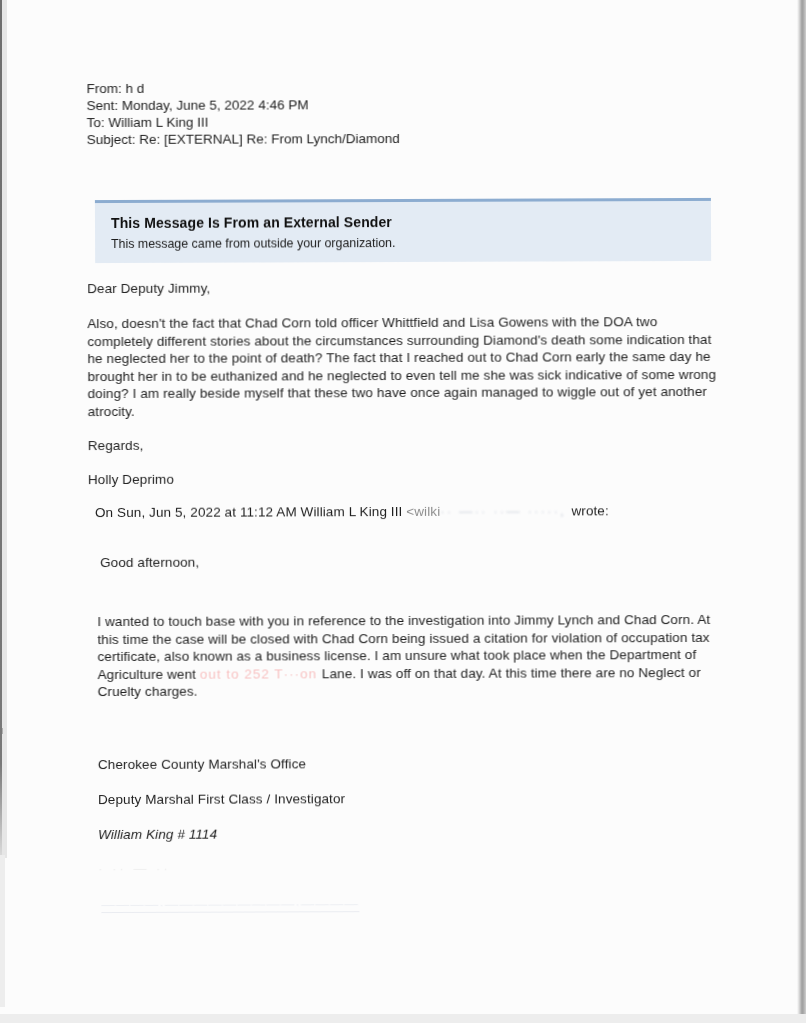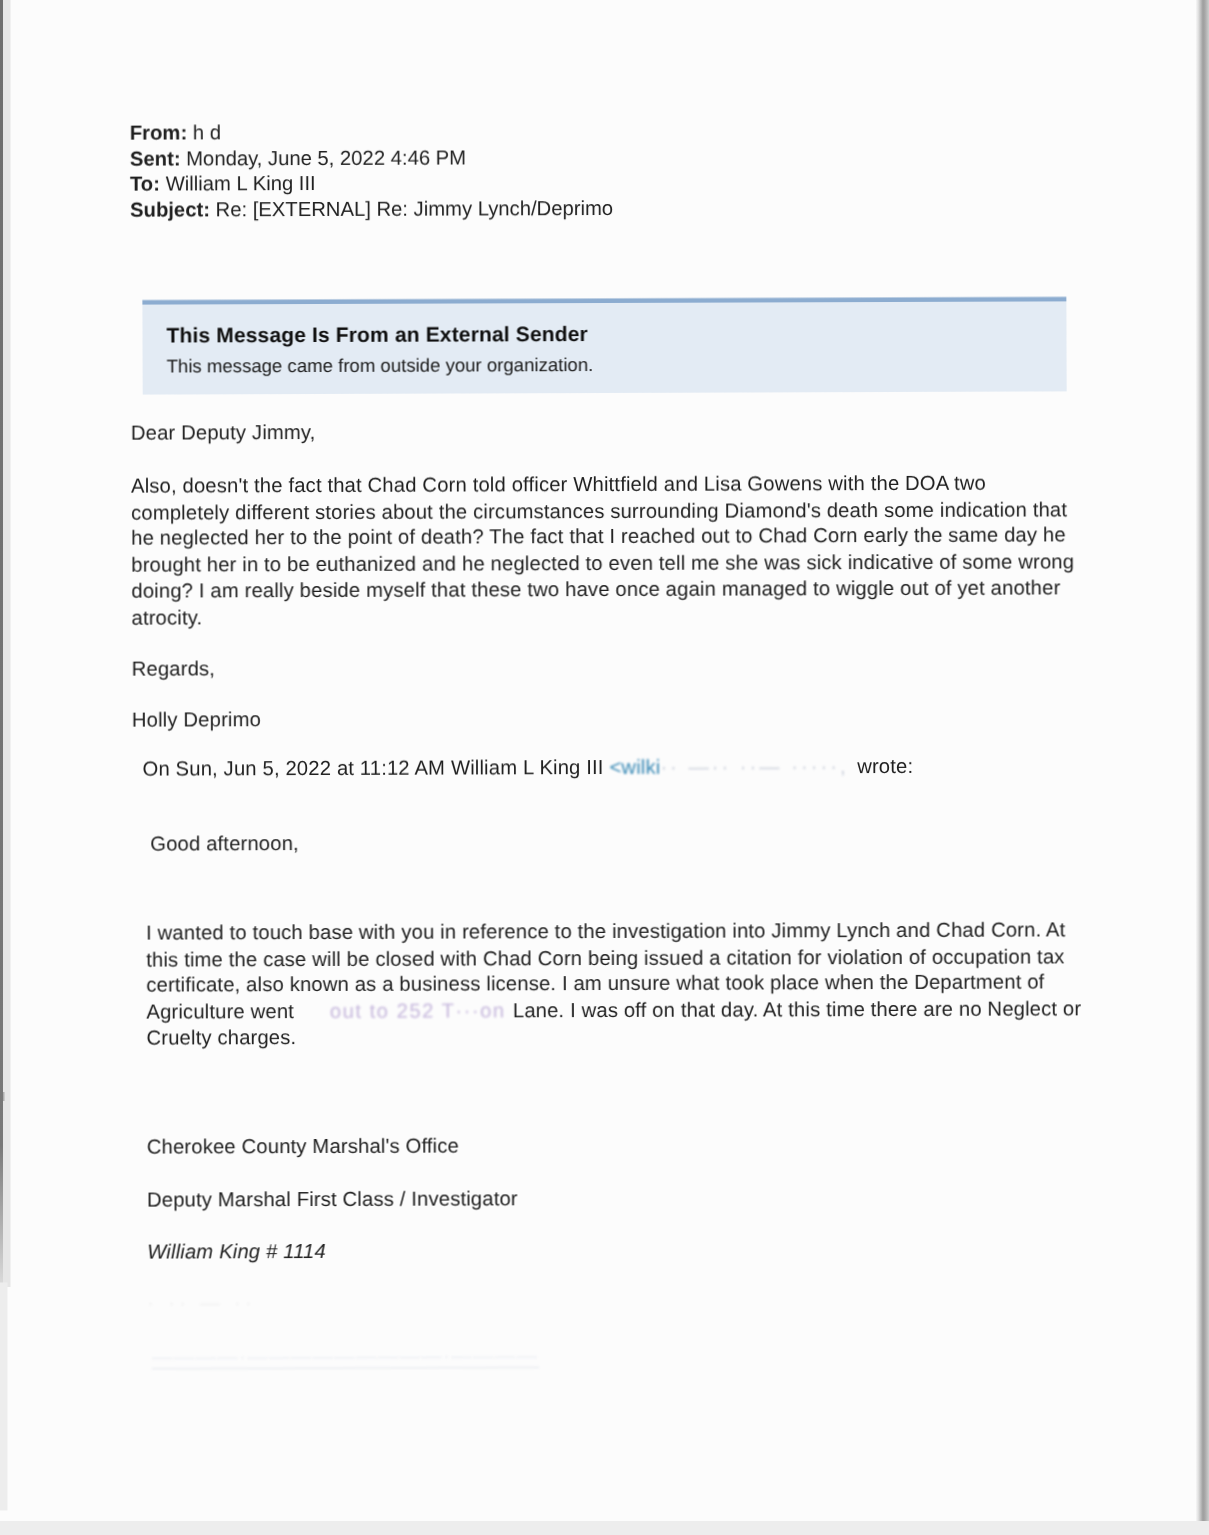--- a/index.html
+++ b/index.html
@@ -52,52 +52,51 @@
     letter-spacing: 0.1px;
     white-space: nowrap;
   }
   .para {
     font-size: 13.5px;
     line-height: 17.6px;
     letter-spacing: 0.1px;
     white-space: normal;
   }
   .hdr-row { font-size: 13.5px; line-height: 17px; }
-  .hdr-label { font-weight: bold; }
+  .hdr-label { font-weight: normal; }
   
   .ext-banner {
     left: 96px; top: 199px; width: 616px; height: 60px;
     border-top: 3px solid #8cacd0;
     background: #e3ebf4;
   }
   .ext-title {
     margin: 12px 0 0 16px;
     font-size: 14px; font-weight: bold; color: #101010;
     letter-spacing: 0.1px;
   }
   .ext-sub {
     margin: 6px 0 0 16px;
     font-size: 12.4px; color: #1c1c1c;
   }
   
   .ghost-dark {
-    color: #0369a1; opacity: 0.8;
+    color: #737373; opacity: 0.8;
     filter: blur(0.6px);
     text-align: right;
   }
   .ghost-faint {
     color: #5a6a8e; opacity: 0.30;
     filter: blur(0.8px);
     letter-spacing: 2px;
   }
   .whiteout {
-    color: #4c1d95; opacity: 0.32;
+    color: #ef4444; opacity: 0.32;
     filter: blur(0.7px);
     letter-spacing: 1px;
-    margin-left: 20px;
   }
   .ghost-smudge-1 {
     left: 97px; top: 860px;
     font-size: 13px; color: rgba(40,40,40,0.07);
     filter: blur(0.6px); letter-spacing: 3px;
     white-space: nowrap;
   }
   .ghost-smudge-2 {
     left: 100px; top: 896px;
     font-size: 13.5px; color: rgba(70,90,140,0.09);
@@ -114,21 +113,21 @@
 <body>
 
 <div class="scan">
 
   <div class="sheet">
 
     <div class="abs" style="left:88px; top:79px;">
       <div class="hdr-row"><span class="hdr-label">From:</span><span> h d</span></div>
       <div class="hdr-row"><span class="hdr-label">Sent:</span><span> Monday, June 5, 2022 4:46 PM</span></div>
       <div class="hdr-row"><span class="hdr-label">To:</span><span> William L King III</span></div>
-      <div class="hdr-row"><span class="hdr-label">Subject:</span><span> Re: [EXTERNAL] Re: Jimmy Lynch/Deprimo</span></div>
+      <div class="hdr-row"><span class="hdr-label">Subject:</span><span> Re: [EXTERNAL] Re: From Lynch/Diamond</span></div>
     </div>
 
     <div class="abs ext-banner">
       <div class="ext-title">This Message Is From an External Sender</div>
       <div class="ext-sub">This message came from outside your organization.</div>
     </div>
 
     <div class="abs t" style="left:88px; top:279px;">Dear Deputy Jimmy,</div>
 
     <div class="abs para" style="left:88px; top:314px; width:634px;">Also, doesn't the fact that Chad Corn told officer Whittfield and Lisa Gowens with the DOA two completely different stories about the circumstances surrounding Diamond's death some indication that he neglected her to the point of death? The fact that I reached out to Chad Corn early the same day he brought her in to be euthanized and he neglected to even tell me she was sick indicative of some wrong doing? I am really beside myself that these two have once again managed to wiggle out of yet another atrocity.</div>

